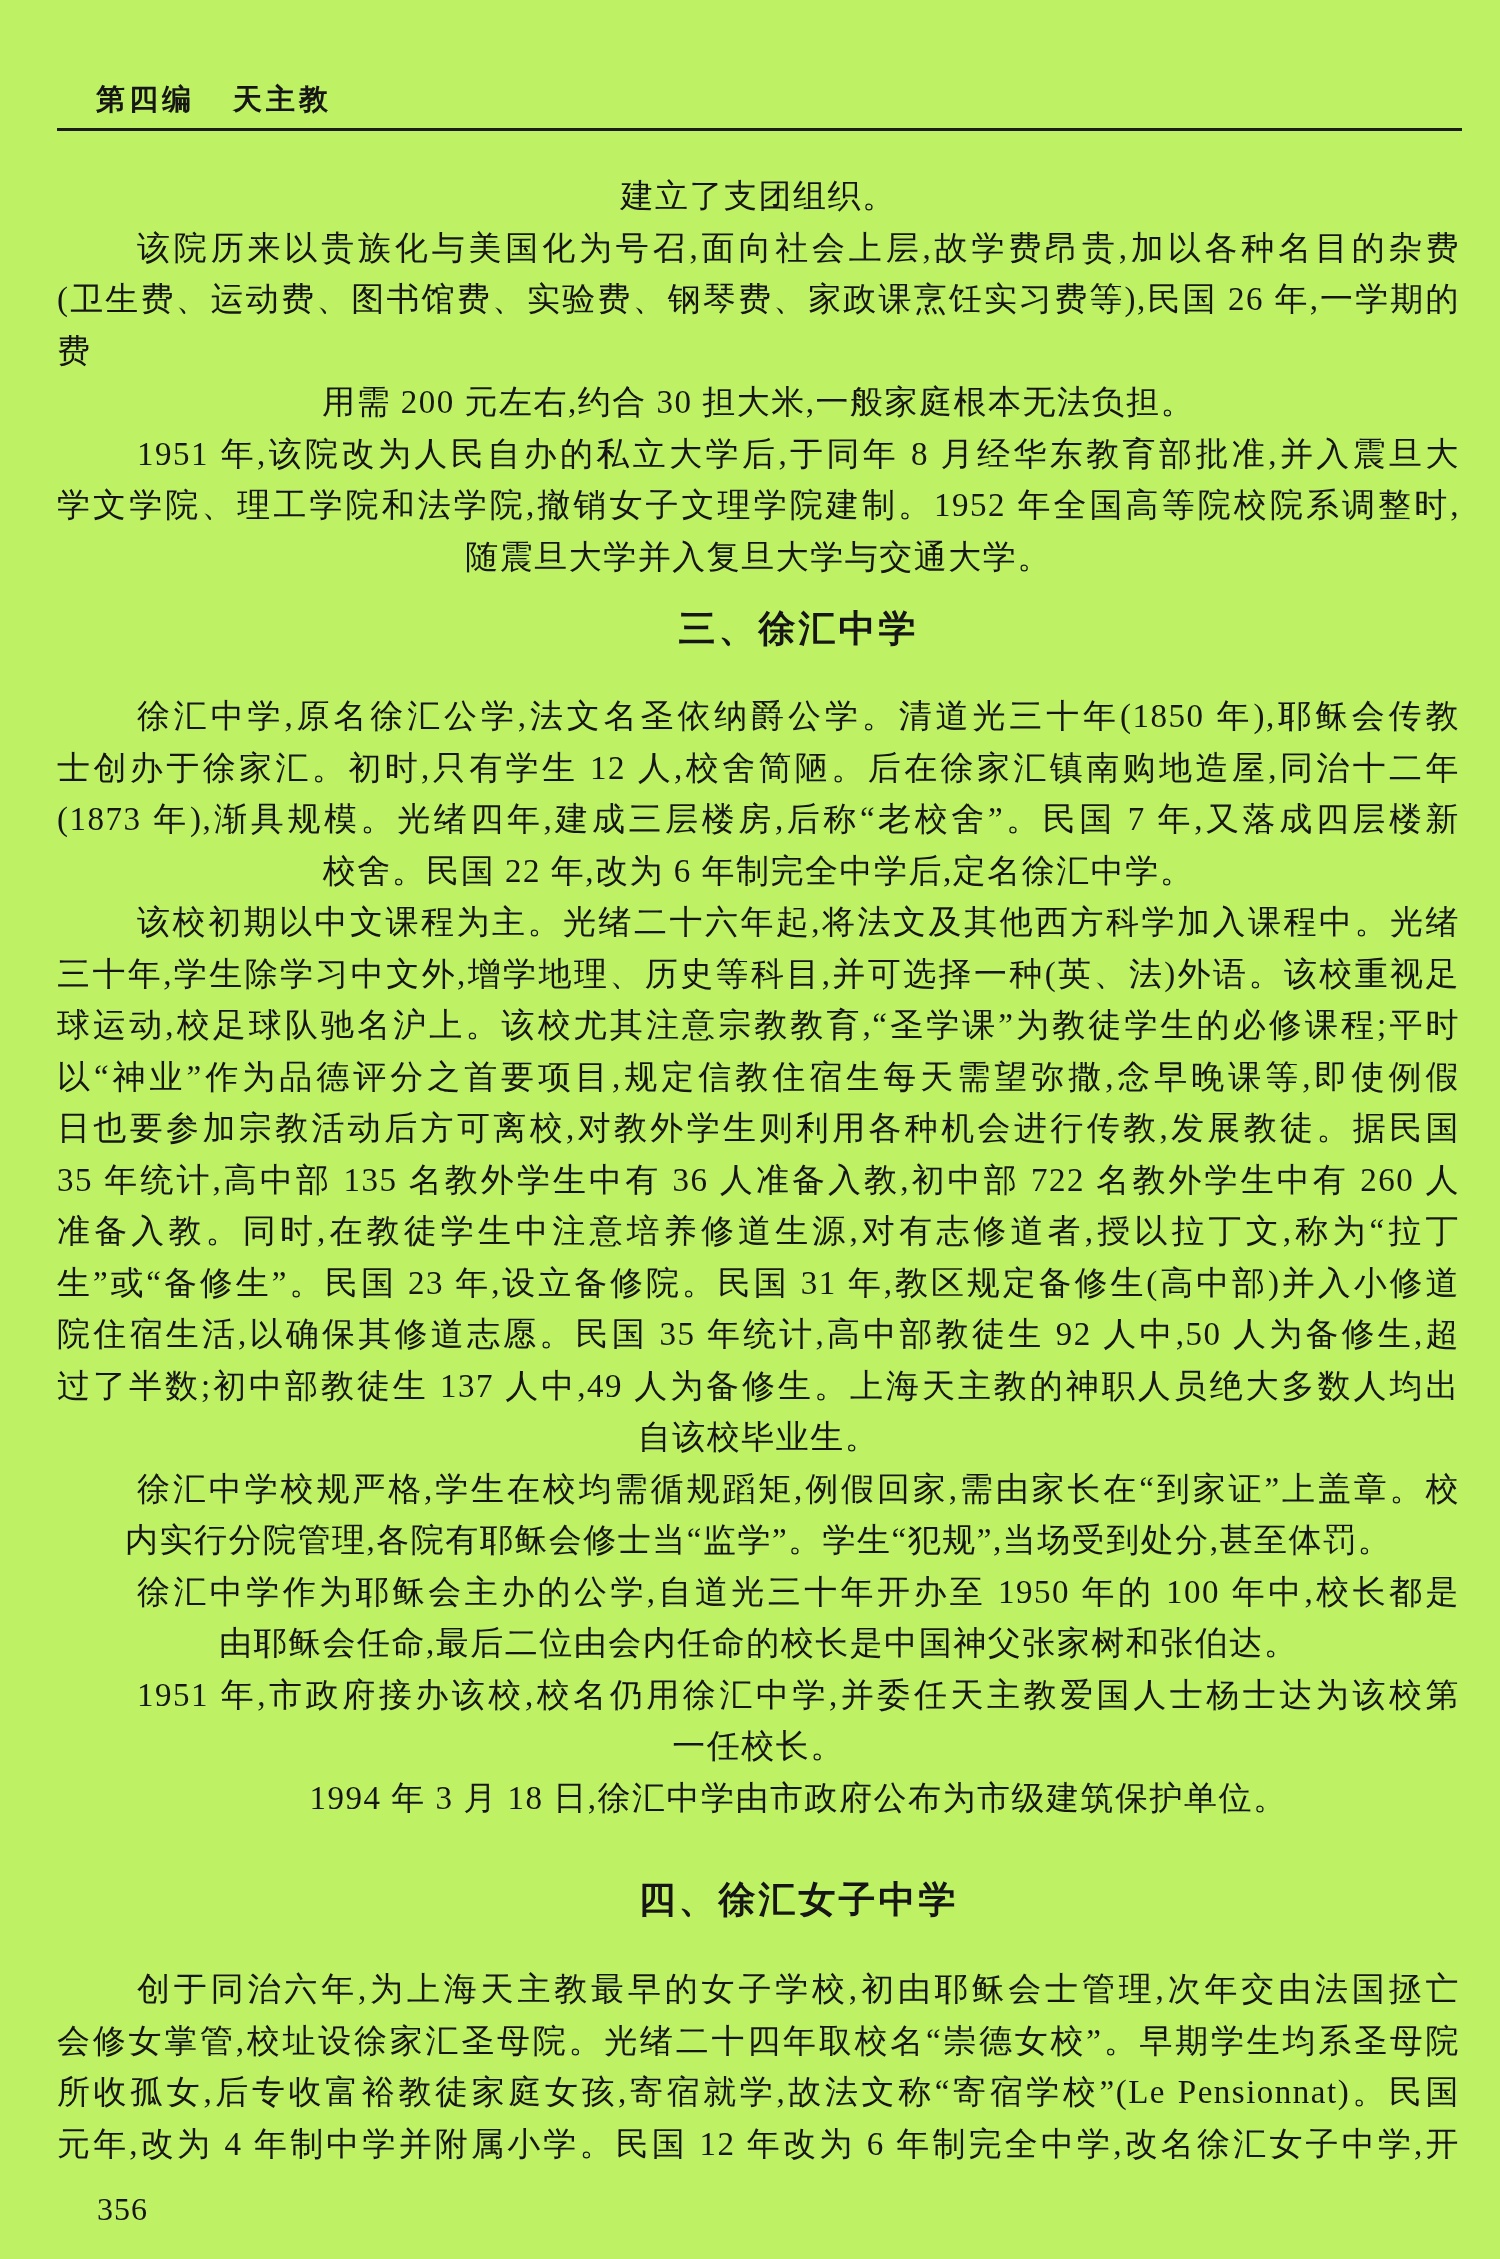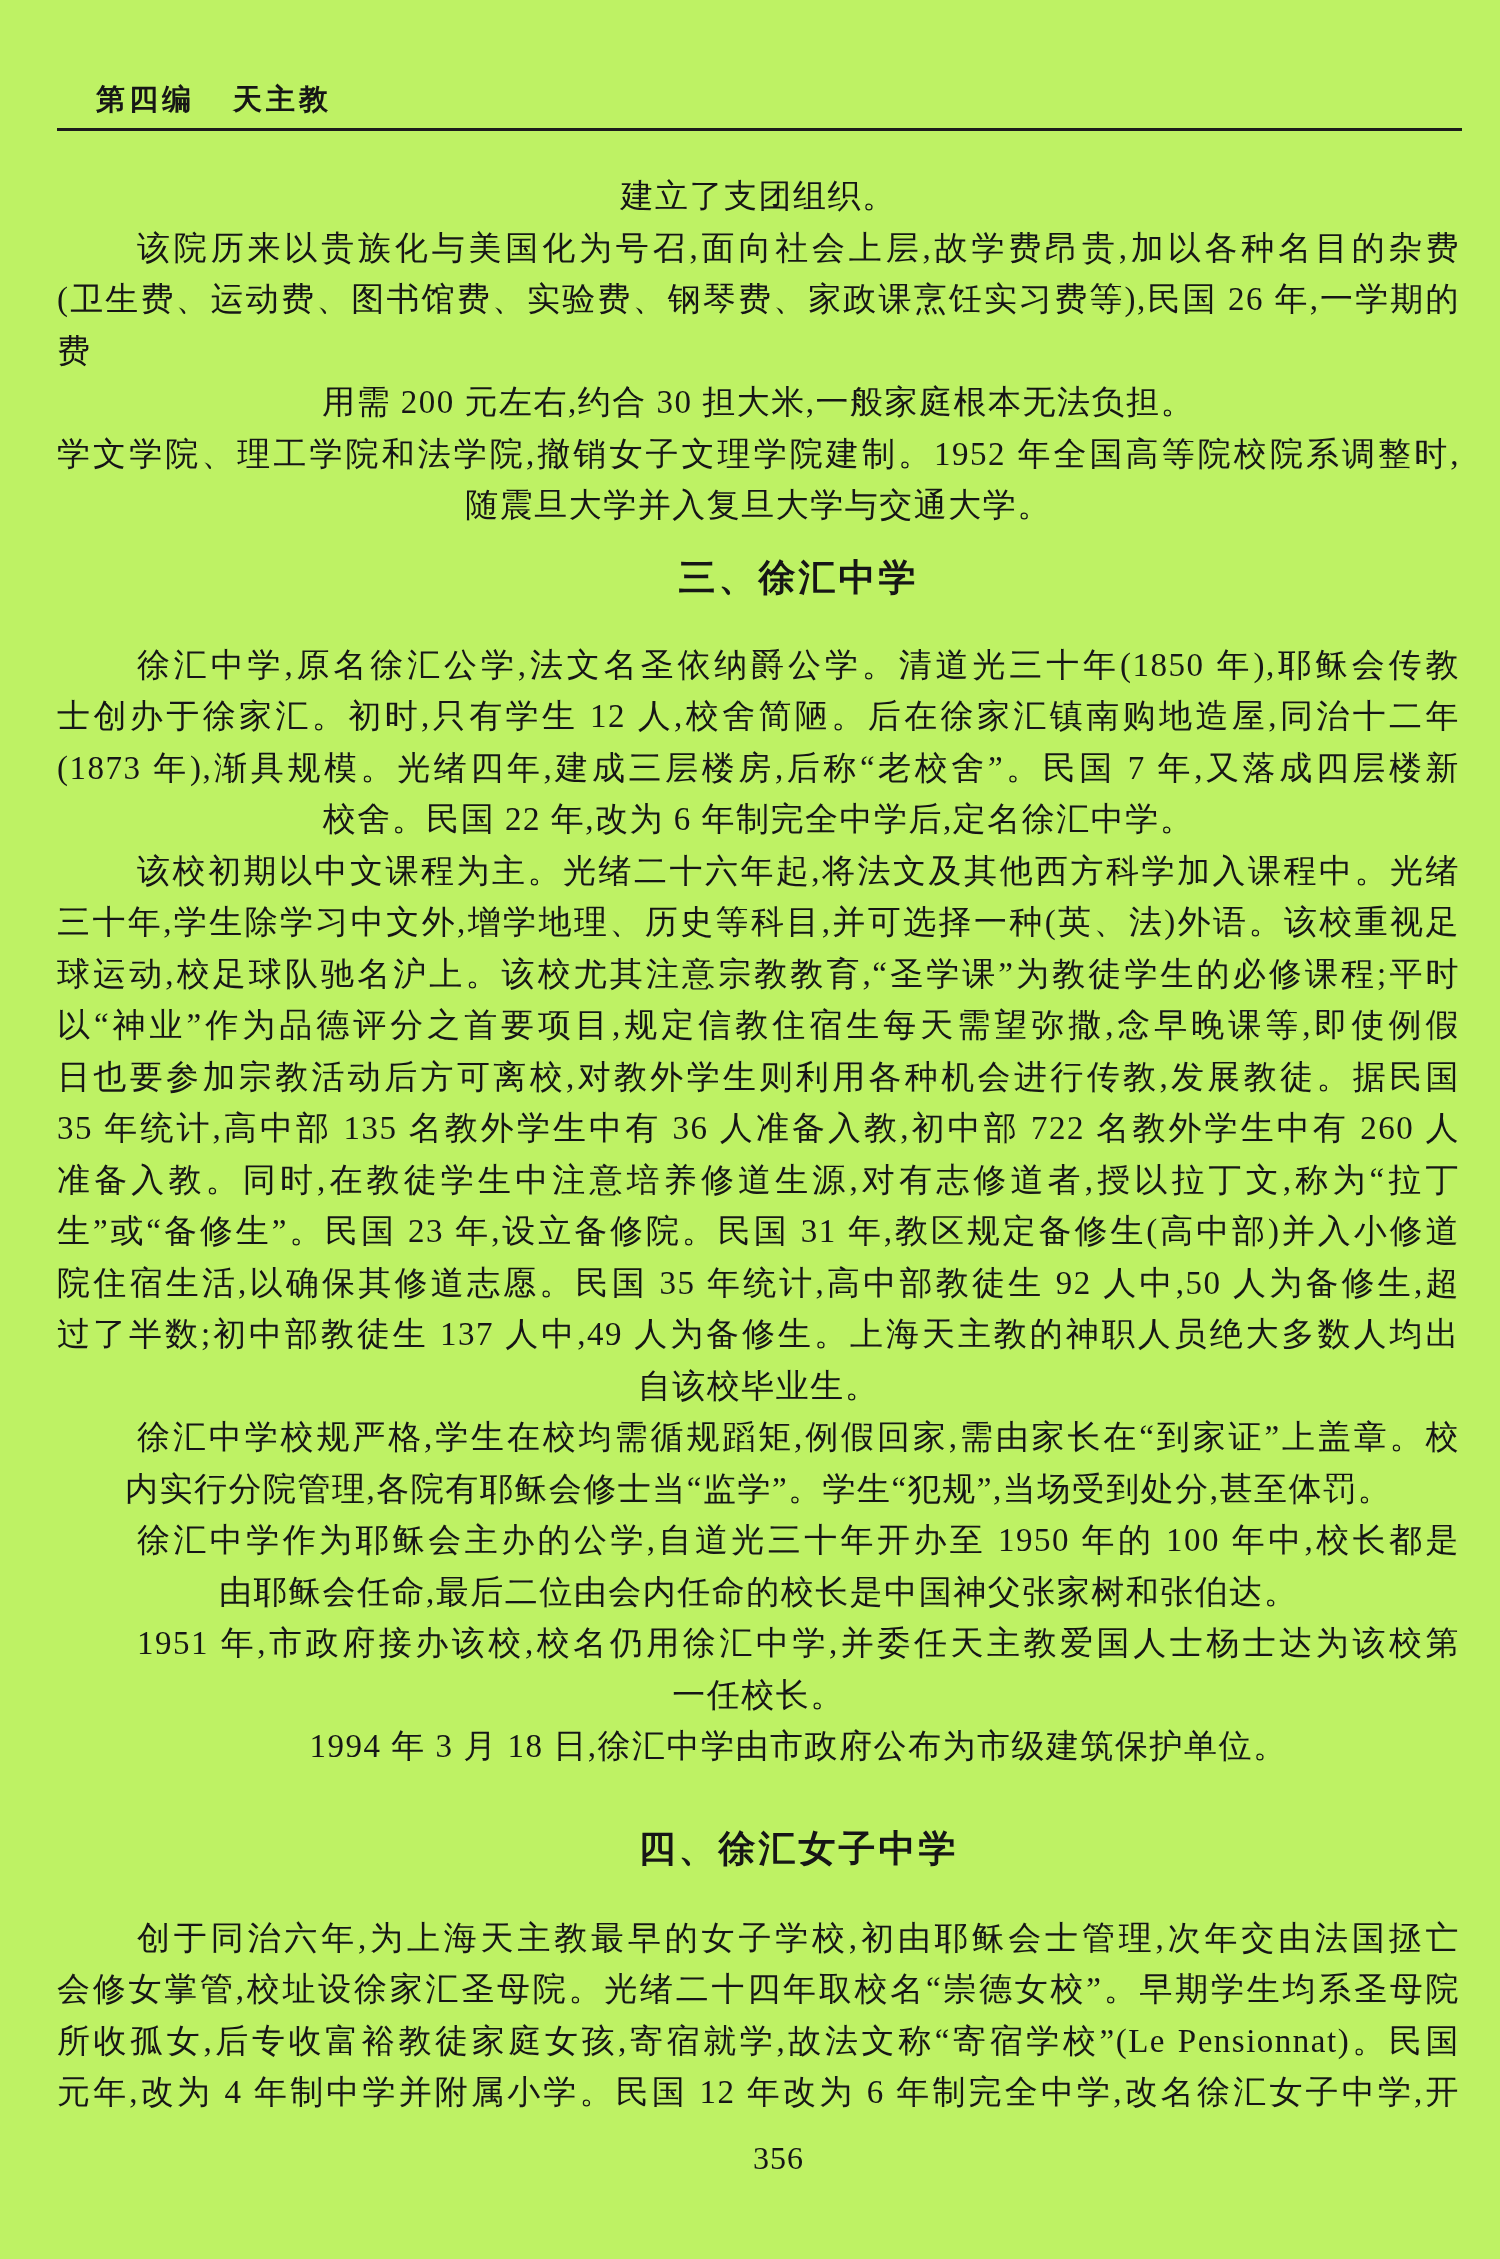--- a/index.html
+++ b/index.html
@@ -72,21 +72,21 @@
   }
   .heading.h2 {
     margin-top: 50px;
     font-family: Liberation Mono, monospace;
   }
   .page-number {
     margin-top: 14px;
     padding-left: 40px;
     font-size: 32px;
     letter-spacing: 1px;
-    text-align: center;
+    text-align: left;
     text-align-last: auto;
   }
 </style>
 </head>
 <body>
 
 <div class="page">
 
   <div class="page-header">
     <span class="section-label">第四编</span>
@@ -94,20 +94,21 @@
   </div>
 
   <div class="header-rule"></div>
 
   <div class="body-block" id="body-block">
 
   <div class="line end">建立了支团组织。</div>
       <div class="line first">该院历来以贵族化与美国化为号召,面向社会上层,故学费昂贵,加以各种名目的杂费</div>
       <div class="line">(卫生费、运动费、图书馆费、实验费、钢琴费、家政课烹饪实习费等),民国 26 年,一学期的费</div>
       <div class="line end">用需 200 元左右,约合 30 担大米,一般家庭根本无法负担。</div>
+      <div class="line first">1951 年,该院改为人民自办的私立大学后,于同年 8 月经华东教育部批准,并入震旦大</div>
       <div class="line">学文学院、理工学院和法学院,撤销女子文理学院建制。1952 年全国高等院校院系调整时,</div>
       <div class="line end">随震旦大学并入复旦大学与交通大学。</div>
       <div class="heading">三、徐汇中学</div>
       <div class="line first">徐汇中学,原名徐汇公学,法文名圣依纳爵公学。清道光三十年(1850 年),耶稣会传教</div>
       <div class="line">士创办于徐家汇。初时,只有学生 12 人,校舍简陋。后在徐家汇镇南购地造屋,同治十二年</div>
       <div class="line">(1873 年),渐具规模。光绪四年,建成三层楼房,后称“老校舍”。民国 7 年,又落成四层楼新</div>
       <div class="line end">校舍。民国 22 年,改为 6 年制完全中学后,定名徐汇中学。</div>
       <div class="line first">该校初期以中文课程为主。光绪二十六年起,将法文及其他西方科学加入课程中。光绪</div>
       <div class="line">三十年,学生除学习中文外,增学地理、历史等科目,并可选择一种(英、法)外语。该校重视足</div>
       <div class="line">球运动,校足球队驰名沪上。该校尤其注意宗教教育,“圣学课”为教徒学生的必修课程;平时</div>

